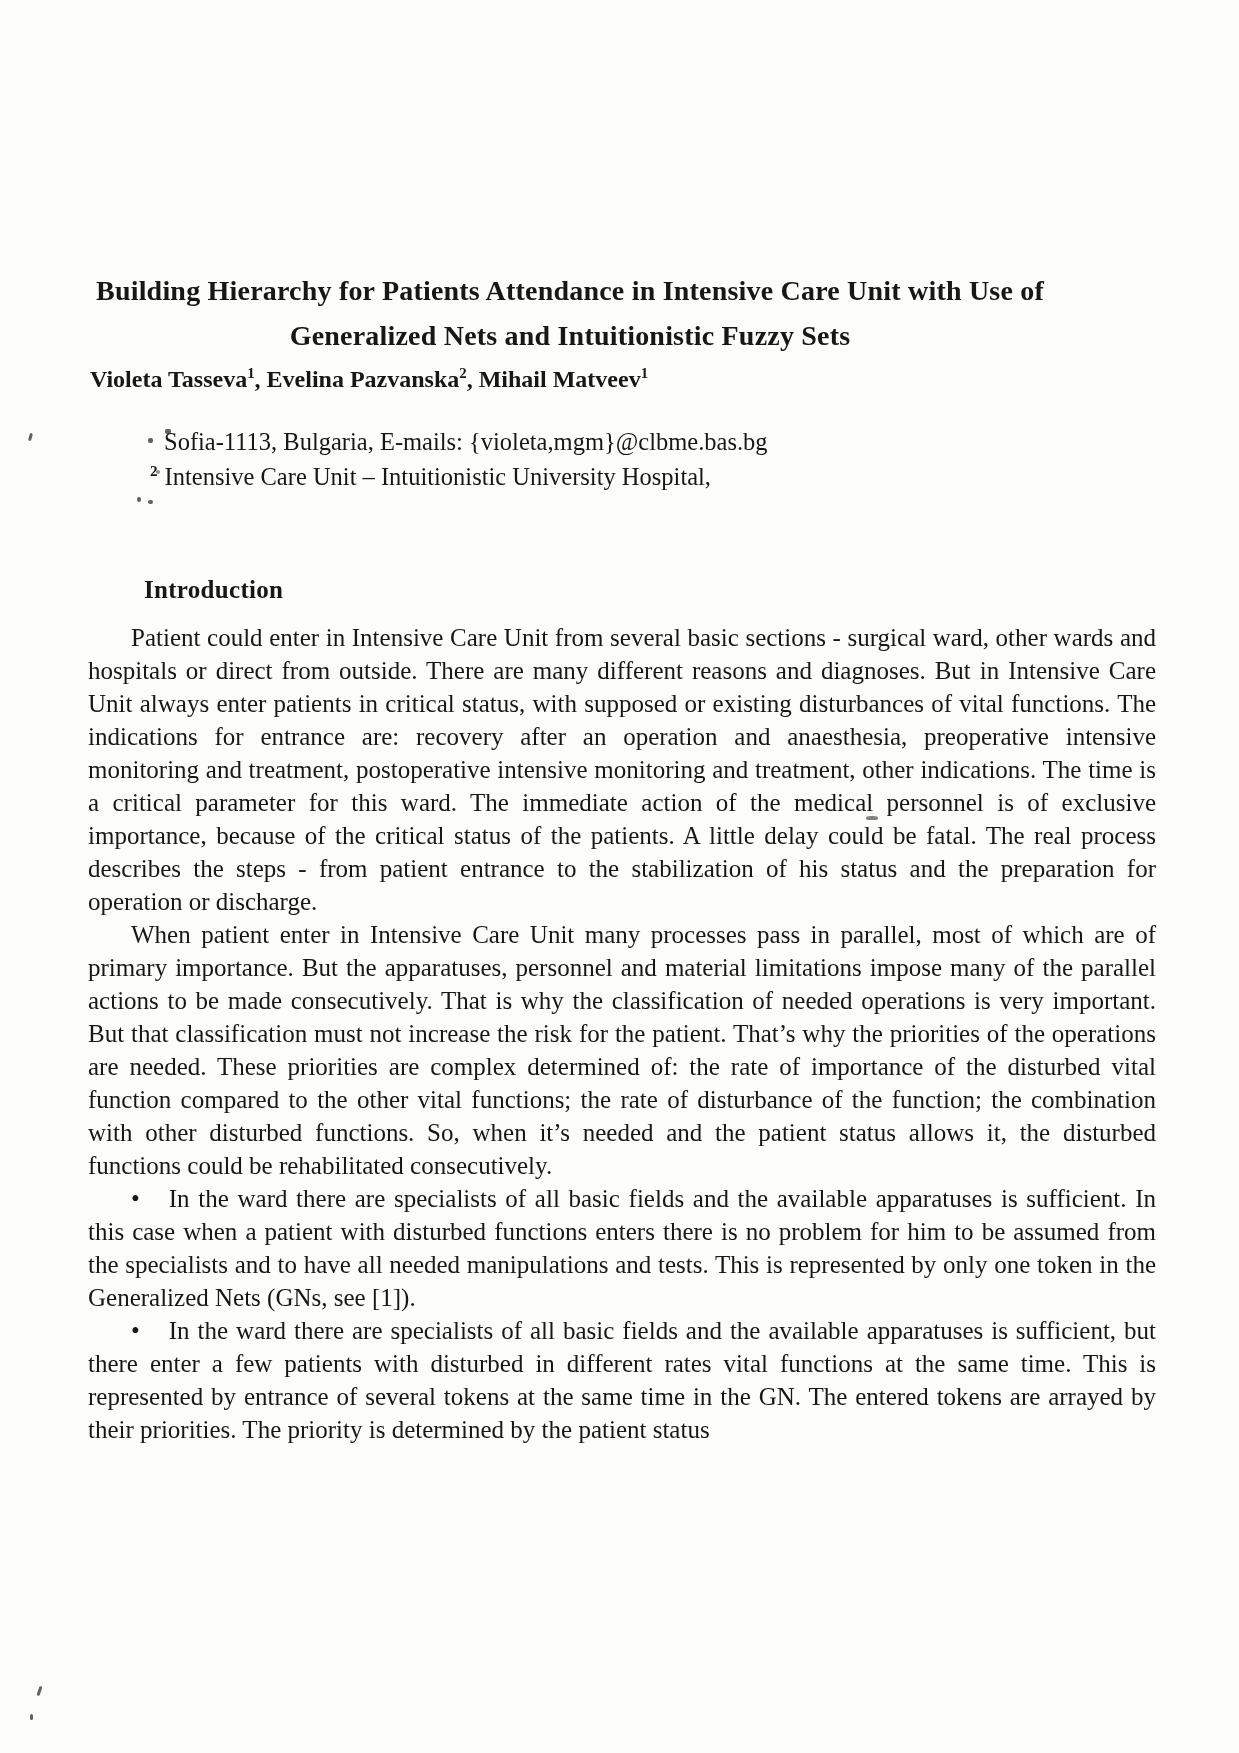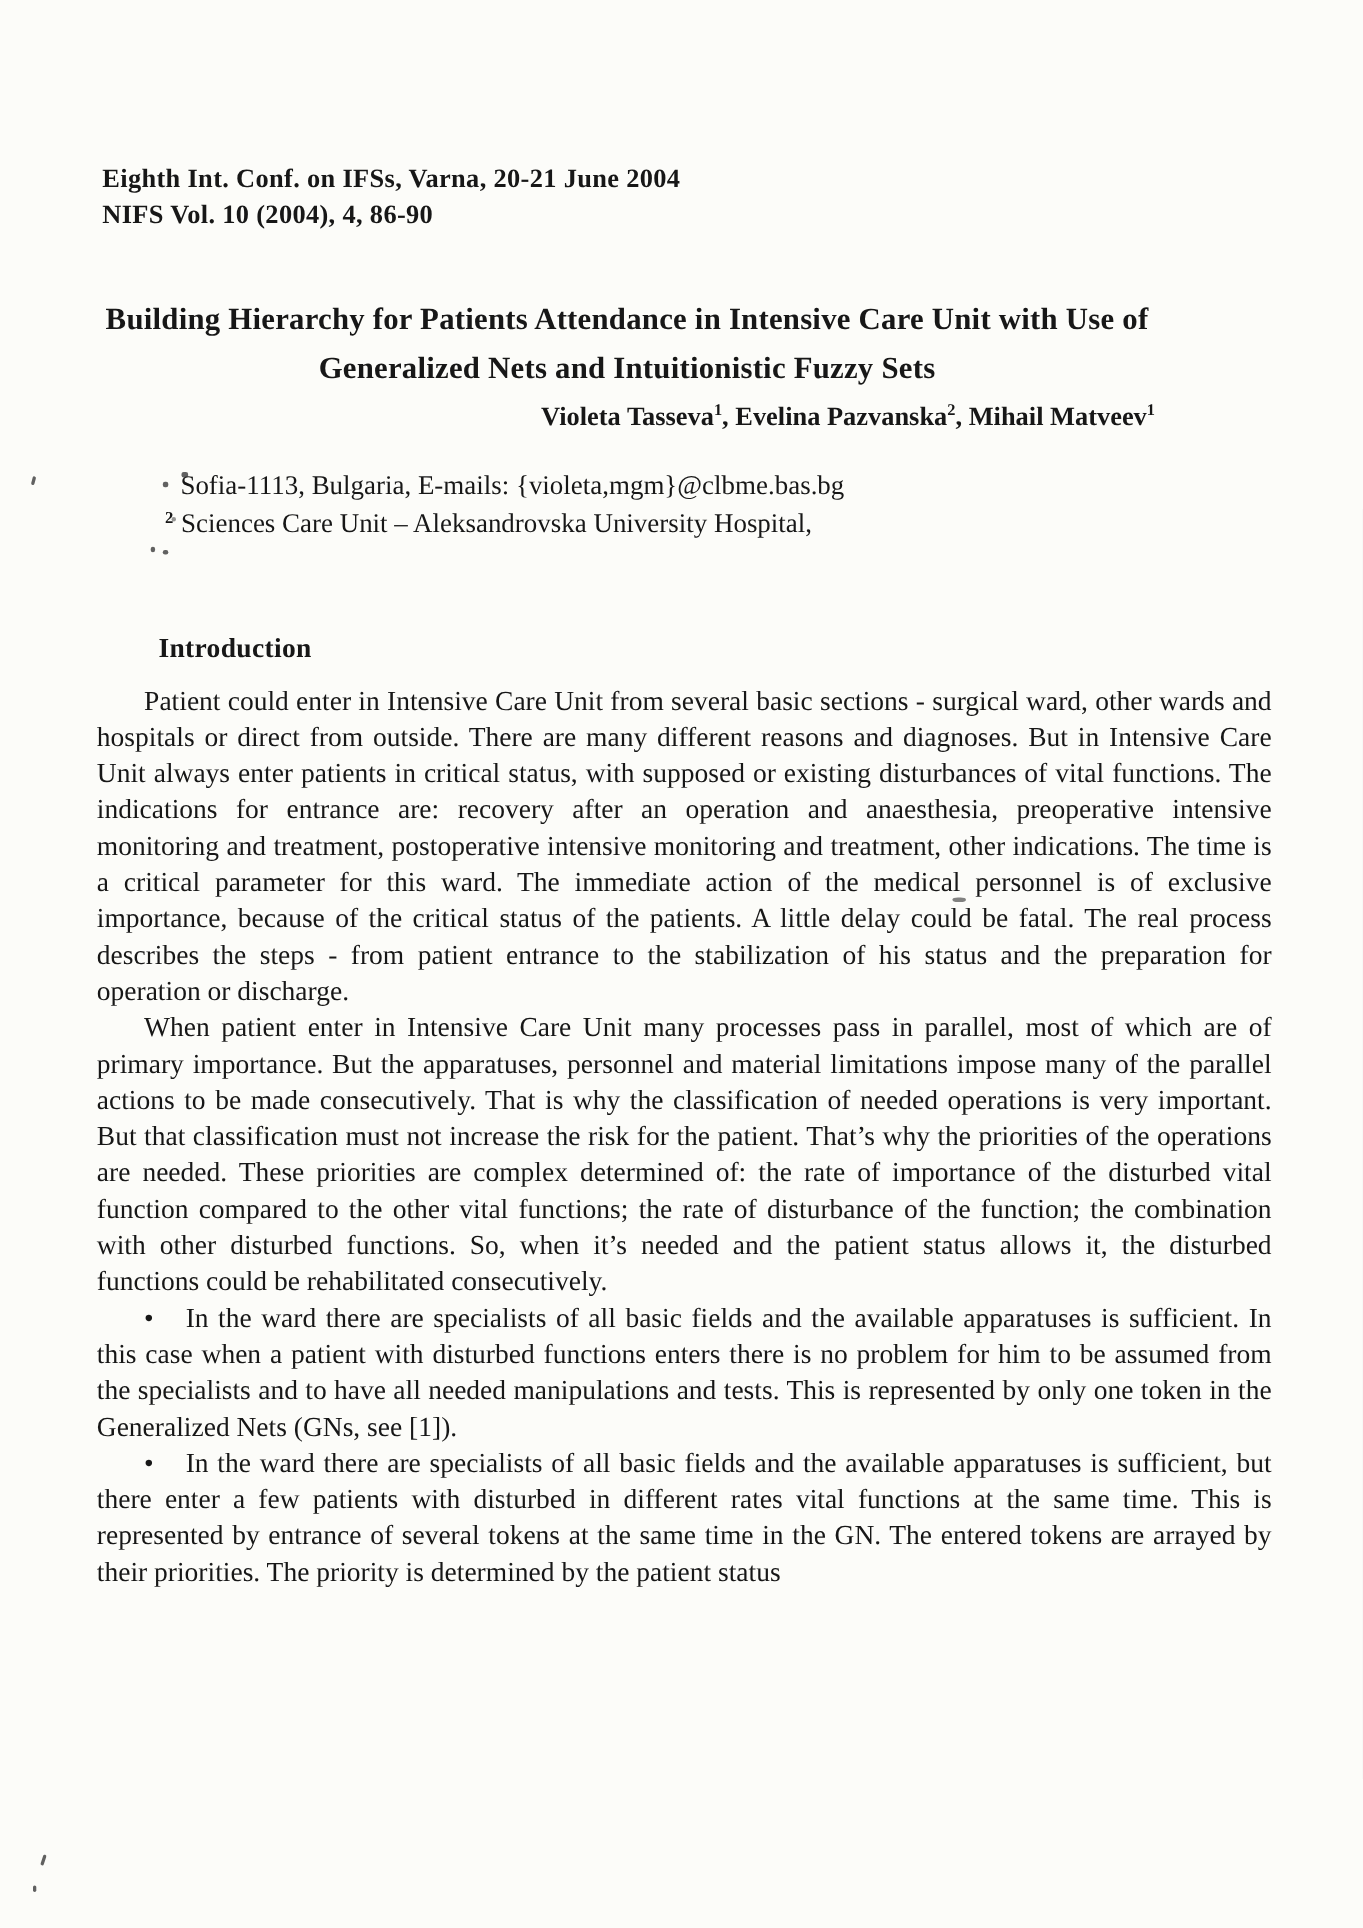--- a/index.html
+++ b/index.html
@@ -36,21 +36,21 @@
     font-size: 28px;
     line-height: 45px;
     font-weight: bold;
     letter-spacing: 0.2px;
   }
   .authors-line {
     position: absolute;
     left: 90px;
     top: 366px;
     width: 960px;
-    text-align: right;
+    text-align: left;
     font-weight: bold;
     font-size: 24px;
   }
   sup {
     font-size: 0.62em;
     line-height: 0;
     vertical-align: super;
     font-weight: bold;
   }
   .affil-block {
@@ -104,32 +104,28 @@
   .a6 { left: 38px;  top: 1686px; width: 3px; height: 10px; transform: rotate(18deg); }
   .a7 { left: 30px;  top: 1714px; width: 3px; height: 6px; }
   .a8 { left: 866px; top: 816px; width: 12px; height: 4px; opacity: 0.6; border-radius: 40%; }
   .a9 { left: 156px; top: 470px; width: 4px;  height: 4px; opacity: 0.5; }
 </style>
 </head>
 <body>
 
 <div class="page">
 
-  <div class="header-block">
-    <div>Eighth Int. Conf. on IFSs, Varna, 20-21 June 2004</div>
-    <div>NIFS Vol. 10 (2004), 4, 86-90</div>
-  </div>
 
   <h1 class="paper-title">Building Hierarchy for Patients Attendance in Intensive Care Unit with Use of Generalized Nets and Intuitionistic Fuzzy Sets</h1>
 
   <div class="authors-line"><span>Violeta Tasseva</span><sup>1</sup><span>, </span><span>Evelina Pazvanska</span><sup>2</sup><span>, </span><span>Mihail Matveev</span><sup>1</sup></div>
 
   <div class="affil-block">
     <div class="aff-line cont"><span>Sofia-1113, Bulgaria, E-mails: {violeta,mgm}@clbme.bas.bg</span></div>
-    <div class="aff-line"><sup class="gap">2</sup><span>Sciences Care Unit – Aleksandrovska University Hospital,</span></div>
+    <div class="aff-line"><sup class="gap">2</sup><span>Intensive Care Unit – Intuitionistic University Hospital,</span></div>
   </div>
 
   <h2 class="section-heading">Introduction</h2>
 
   <div class="body-block">
     <p>Patient could enter in Intensive Care Unit from several basic sections - surgical ward, other wards and hospitals or direct from outside. There are many different reasons and diagnoses. But in Intensive Care Unit always enter patients in critical status, with supposed or existing disturbances of vital functions. The indications for entrance are: recovery after an operation and anaesthesia, preoperative intensive monitoring and treatment, postoperative intensive monitoring and treatment, other indications. The time is a critical parameter for this ward. The immediate action of the medical personnel is of exclusive importance, because of the critical status of the patients. A little delay could be fatal. The real process describes the steps - from patient entrance to the stabilization of his status and the preparation for operation or discharge.</p>
     <p>When patient enter in Intensive Care Unit many processes pass in parallel, most of which are of primary importance. But the apparatuses, personnel and material limitations impose many of the parallel actions to be made consecutively. That is why the classification of needed operations is very important. But that classification must not increase the risk for the patient. That’s why the priorities of the operations are needed. These priorities are complex determined of: the rate of importance of the disturbed vital function compared to the other vital functions; the rate of disturbance of the function; the combination with other disturbed functions. So, when it’s needed and the patient status allows it, the disturbed functions could be rehabilitated consecutively.</p>
     <p><span class="bullet-glyph">•</span><span>In the ward there are specialists of all basic fields and the available apparatuses is sufficient. In this case when a patient with disturbed functions enters there is no problem for him to be assumed from the specialists and to have all needed manipulations and tests. This is represented by only one token in the Generalized Nets (GNs, see [1]).</span></p>
     <p><span class="bullet-glyph">•</span><span>In the ward there are specialists of all basic fields and the available apparatuses is sufficient, but there enter a few patients with disturbed in different rates vital functions at the same time. This is represented by entrance of several tokens at the same time in the GN. The entered tokens are arrayed by their priorities. The priority is determined by the patient status</span></p>
   </div>

